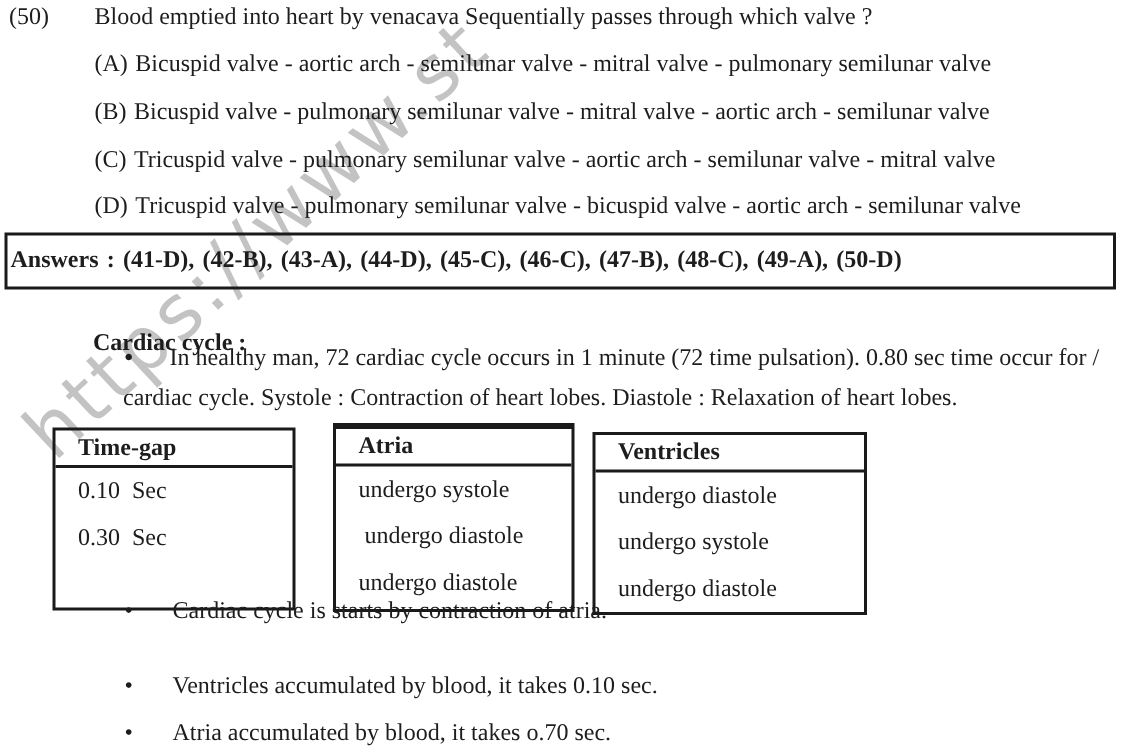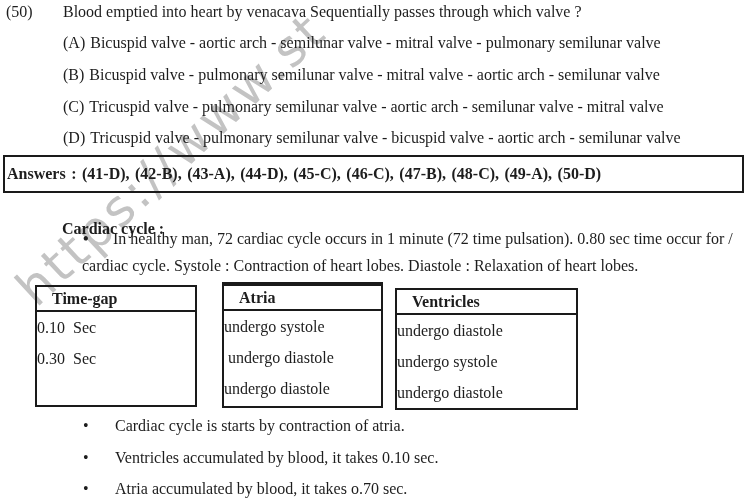--- a/index.html
+++ b/index.html
@@ -49,38 +49,39 @@
     background: transparent;
   }
   .section-heading { left: 62px; top: 220px; font-weight: bold; }
   .bullet-row { height: 20px; line-height: 20px; margin-left: 20px; }
   .bullet-glyph { display: inline-block; font-weight: bold; }
   .intro-row { left: 63px; top: 229px; }
   .intro-row .bullet-glyph { width: 30px; }
   .intro-cont { left: 62px; top: 256px; }
   .note-row { left: 63px; }
   .note-row .bullet-glyph { width: 32px; font-weight: normal; }
-  .note-1 { top: 416px; }
+  .note-1 { top: 398px; }
   .note-2 { top: 448px; }
   .note-3 { top: 479px; }
   .dtable {
     position: absolute;
     box-sizing: border-box;
     border: 2px solid #1a1a1a;
     background: transparent;
   }
   .dtable .thead {
     height: 23px; line-height: 23px;
     border-bottom: 2px solid #1a1a1a;
     font-weight: bold;
     padding-left: 15px;
     white-space: pre;
   }
   .dtable .trow {
     height: 31px; line-height: 31px;
+    padding-left: 15px;
     white-space: pre;
   }
   .table-timegap   { left: 35px;  top: 285px; width: 162px; height: 122px; }
   .table-atria     { left: 222px; top: 282px; width: 161px; height: 126px; border-top-width: 4px; }
   .table-ventricles{ left: 395px; top: 288px; width: 183px; height: 122px; }
 </style>
 </head>
 <body>
 
 <div class="watermark">https://www.st</div>

